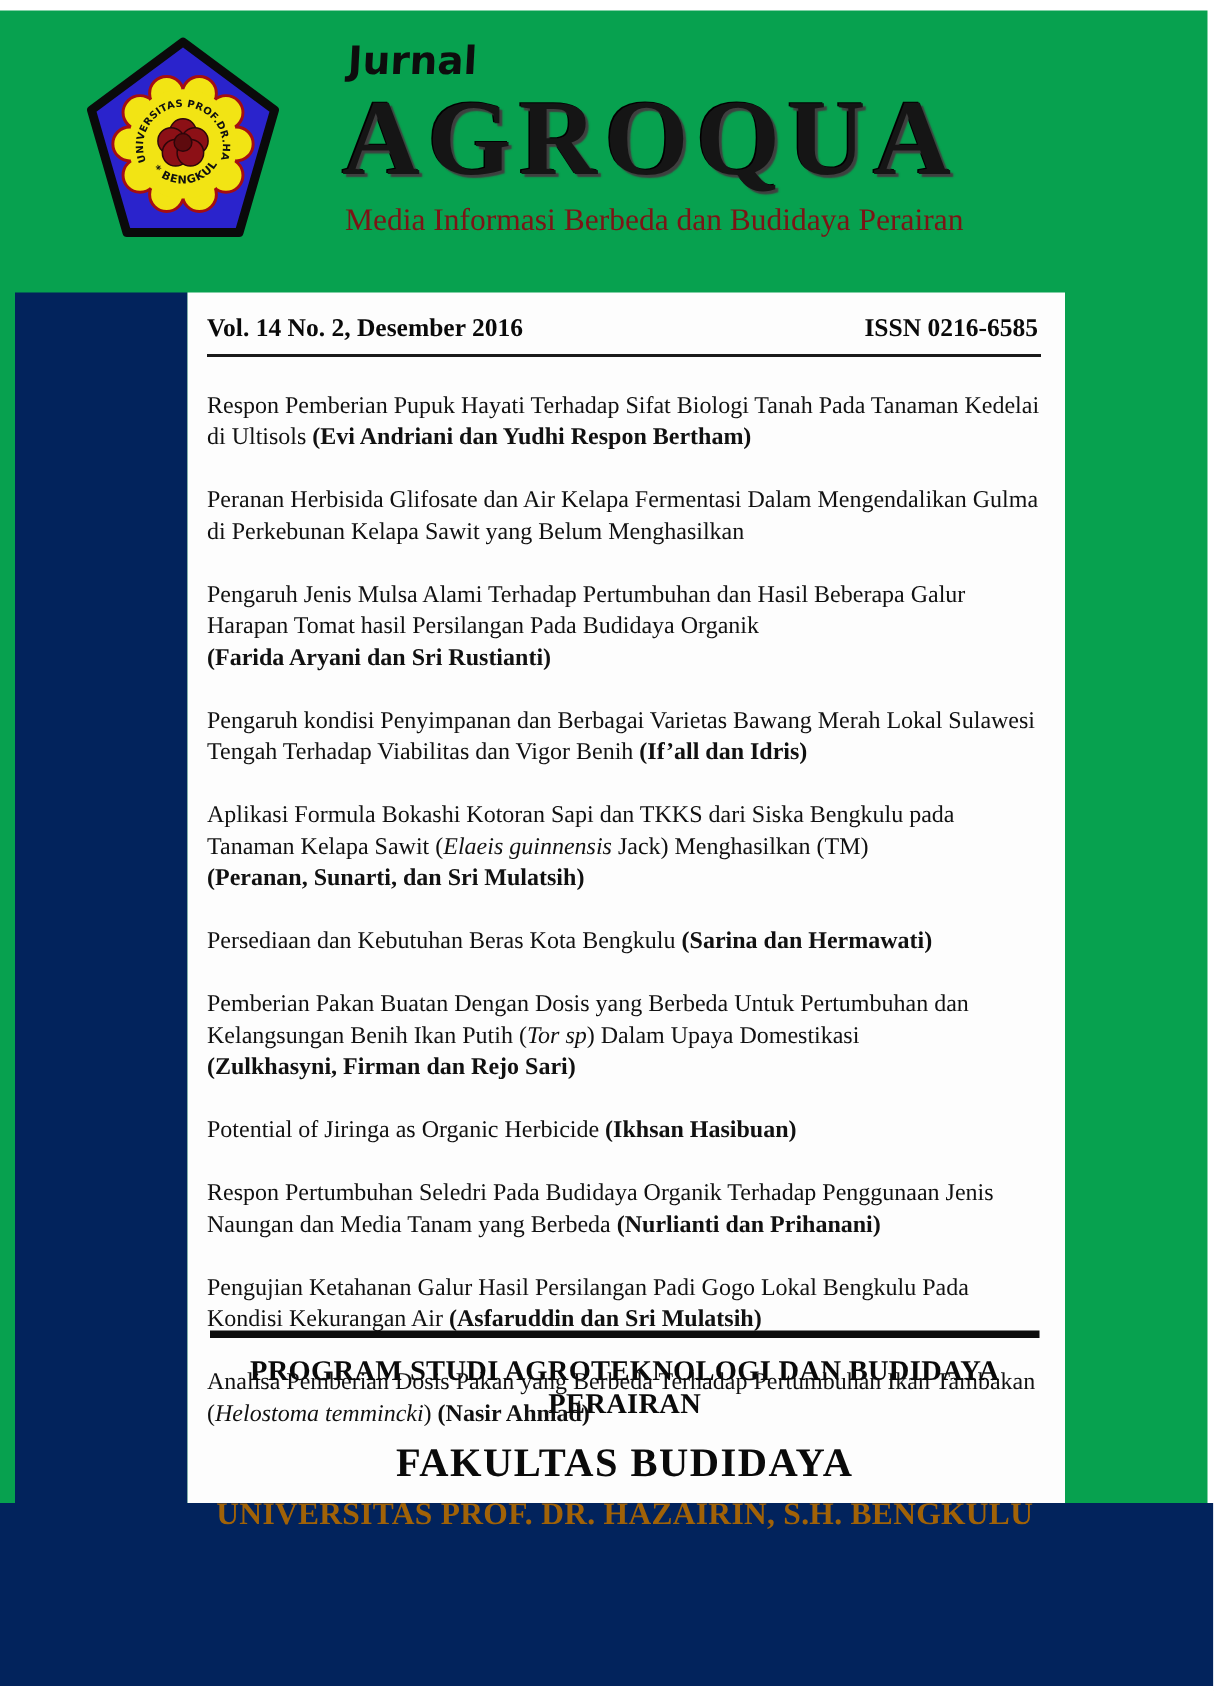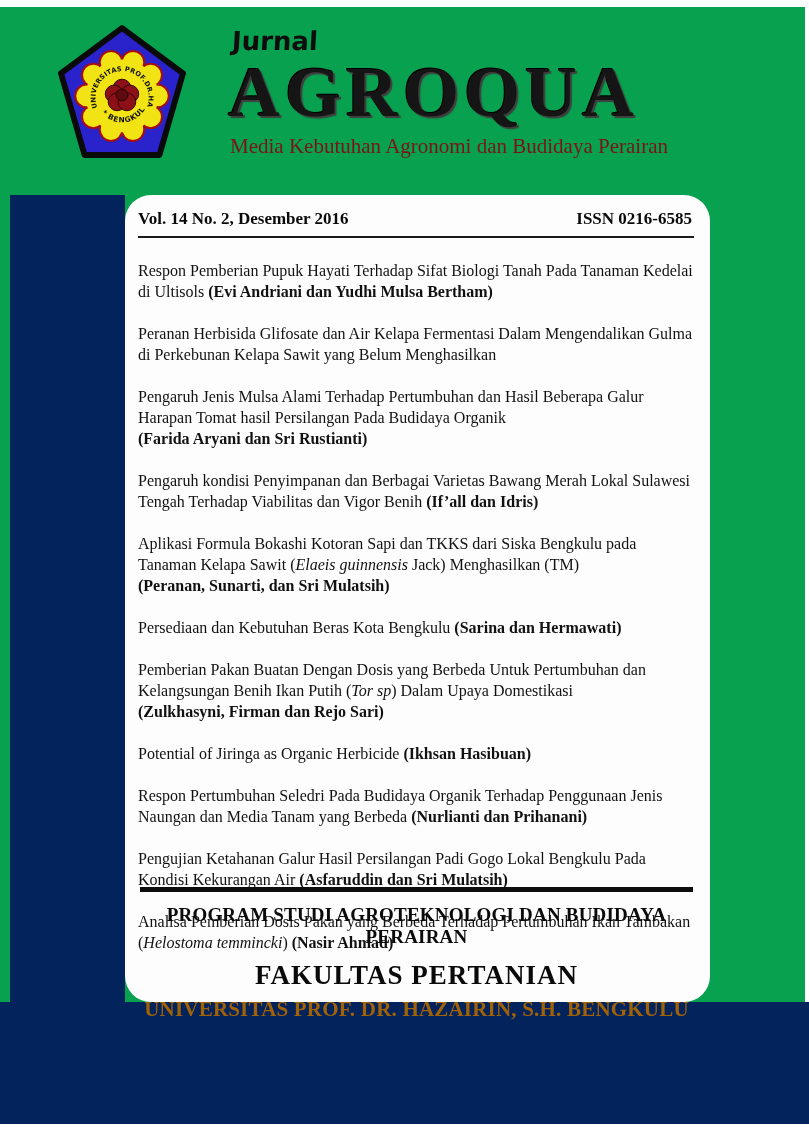--- a/index.html
+++ b/index.html
@@ -25,21 +25,21 @@
     letter-spacing:5px;color:#151515;margin:0;
     text-shadow:2px 2px 1px #3f3f3f,-1px -1px 0 #000;
   }
   .subtitle{
     font-family:"Liberation Serif",serif;font-size:21px;color:var(--subtitle-red,#7c1416);
     margin:6px 0 0 2px;
   }
   
   .content-box{
     position:absolute;left:125px;top:195px;width:585px;height:807px;background:#fdfdfd;
-    box-sizing:border-box;padding:12px 16px 0 13px;border-radius:26px;
+    box-sizing:border-box;padding:12px 16px 0 13px;
   }
   .issue-row{display:flex;justify-content:space-between;align-items:baseline;
     font-weight:bold;font-size:17px;color:#0a0a0a;padding:2px 2px 0 0;}
   .issue-rule{height:2px;background:#1a1a1a;margin:7px 0 0 0;}
   .articles{margin-top:22px;font-size:16px;line-height:21px;color:#111;}
   .article{margin-bottom:21px;}
   .seg-n{font-weight:normal;}
   .seg-b{font-weight:bold;}
   .seg-i{font-style:italic;}
   
@@ -93,46 +93,46 @@
           <circle cx="73" cy="70" r="9" fill="var(--rose-red,#8c1016)" stroke="#2c060a" stroke-width="1"></circle>
           <circle cx="60" cy="78" r="9" fill="var(--rose-red,#8c1016)" stroke="#2c060a" stroke-width="1"></circle>
           <circle cx="70" cy="78" r="9" fill="var(--rose-red,#8c1016)" stroke="#2c060a" stroke-width="1"></circle>
           <circle cx="65" cy="71" r="6" fill="#5e0a0e" stroke="#2c060a" stroke-width="1"></circle>
         </g>
       </svg>
     </div>
     <div class="brand">
       <p class="jurnal">Jurnal</p>
       <p class="agroqua">AGROQUA</p>
-      <p class="subtitle">Media Kebutuhan Agronomi dan Budidaya Perairan</p>
+      <p class="subtitle">Media Informasi Berbeda dan Budidaya Perairan</p>
     </div>
   </div>
 
   <div class="content-box">
     <div class="issue-row">
       <span>Vol. 14 No. 2, Desember 2016</span>
       <span>ISSN 0216-6585</span>
     </div>
     <div class="issue-rule"></div>
 
     <div class="articles" id="articles-list">
-        <div class="article"><span class="seg-n">Respon Pemberian Pupuk Hayati Terhadap Sifat Biologi Tanah Pada Tanaman Kedelai di Ultisols </span><span class="seg-b">(Evi Andriani dan Yudhi Mulsa Bertham)</span></div>
+        <div class="article"><span class="seg-n">Respon Pemberian Pupuk Hayati Terhadap Sifat Biologi Tanah Pada Tanaman Kedelai di Ultisols </span><span class="seg-b">(Evi Andriani dan Yudhi Respon Bertham)</span></div>
         <div class="article"><span class="seg-n">Peranan Herbisida Glifosate dan Air Kelapa Fermentasi Dalam Mengendalikan Gulma di Perkebunan Kelapa Sawit yang Belum Menghasilkan</span><br></div>
         <div class="article"><span class="seg-n">Pengaruh Jenis Mulsa Alami Terhadap Pertumbuhan dan Hasil Beberapa Galur Harapan Tomat hasil Persilangan Pada Budidaya Organik</span><br><span class="seg-b">(Farida Aryani dan Sri Rustianti)</span></div>
         <div class="article"><span class="seg-n">Pengaruh kondisi Penyimpanan dan Berbagai Varietas Bawang Merah Lokal Sulawesi Tengah Terhadap Viabilitas dan Vigor Benih </span><span class="seg-b">(If’all dan Idris)</span></div>
         <div class="article"><span class="seg-n">Aplikasi Formula Bokashi Kotoran Sapi dan TKKS dari Siska Bengkulu pada Tanaman Kelapa Sawit (</span><span class="seg-i">Elaeis guinnensis</span><span class="seg-n"> Jack) Menghasilkan (TM)</span><br><span class="seg-b">(Peranan, Sunarti, dan Sri Mulatsih)</span></div>
         <div class="article"><span class="seg-n">Persediaan dan Kebutuhan Beras Kota Bengkulu </span><span class="seg-b">(Sarina dan Hermawati)</span></div>
         <div class="article"><span class="seg-n">Pemberian Pakan Buatan Dengan Dosis yang Berbeda Untuk Pertumbuhan dan Kelangsungan Benih Ikan Putih (</span><span class="seg-i">Tor sp</span><span class="seg-n">) Dalam Upaya Domestikasi</span><br><span class="seg-b">(Zulkhasyni, Firman dan Rejo Sari)</span></div>
         <div class="article"><span class="seg-n">Potential of Jiringa as Organic Herbicide </span><span class="seg-b">(Ikhsan Hasibuan)</span></div>
         <div class="article"><span class="seg-n">Respon Pertumbuhan Seledri Pada Budidaya Organik Terhadap Penggunaan Jenis Naungan dan Media Tanam yang Berbeda </span><span class="seg-b">(Nurlianti dan Prihanani)</span></div>
         <div class="article"><span class="seg-n">Pengujian Ketahanan Galur Hasil Persilangan Padi Gogo Lokal Bengkulu Pada Kondisi Kekurangan Air </span><span class="seg-b">(Asfaruddin dan Sri Mulatsih)</span></div>
         <div class="article"><span class="seg-n">Analisa Pemberian Dosis Pakan yang Berbeda Terhadap Pertumbuhan Ikan Tambakan (</span><span class="seg-i">Helostoma temmincki</span><span class="seg-n">) </span><span class="seg-b">(Nasir Ahmad)</span></div>
       </div>
 
     <div class="box-footer">
       <div class="footer-rule"></div>
       <p class="footer-line1">PROGRAM STUDI AGROTEKNOLOGI DAN BUDIDAYA PERAIRAN</p>
-      <p class="footer-line2">FAKULTAS PERTANIAN</p>
+      <p class="footer-line2">FAKULTAS BUDIDAYA</p>
       <p class="footer-line3">UNIVERSITAS PROF. DR. HAZAIRIN, S.H. BENGKULU</p>
     </div>
   </div>
 
 </div>
 
 </body></html>

